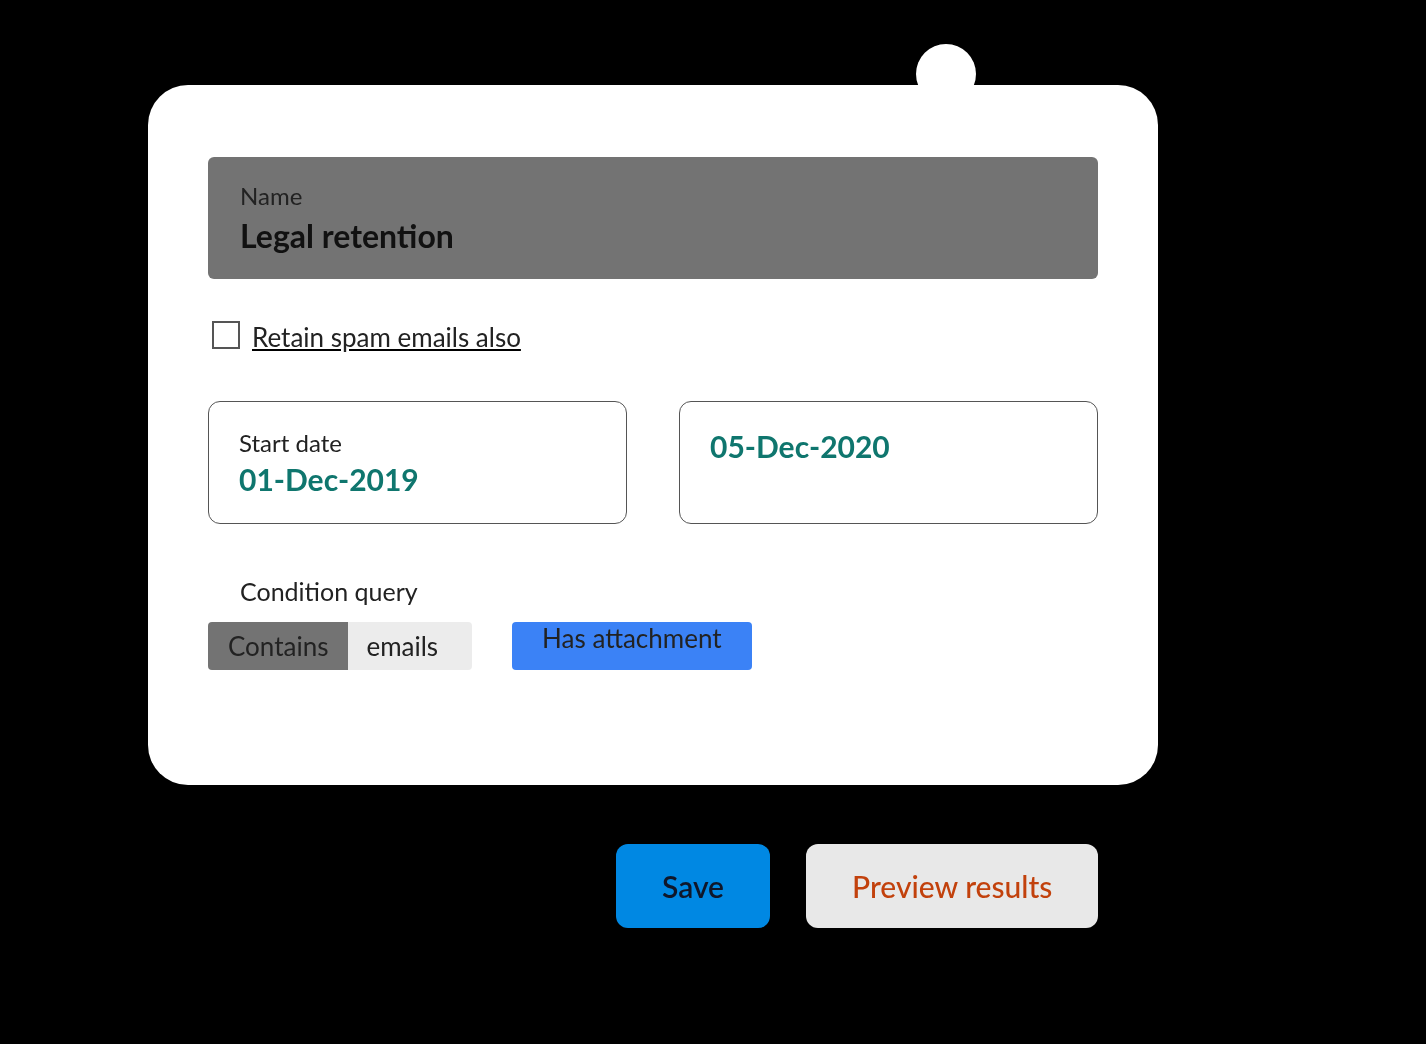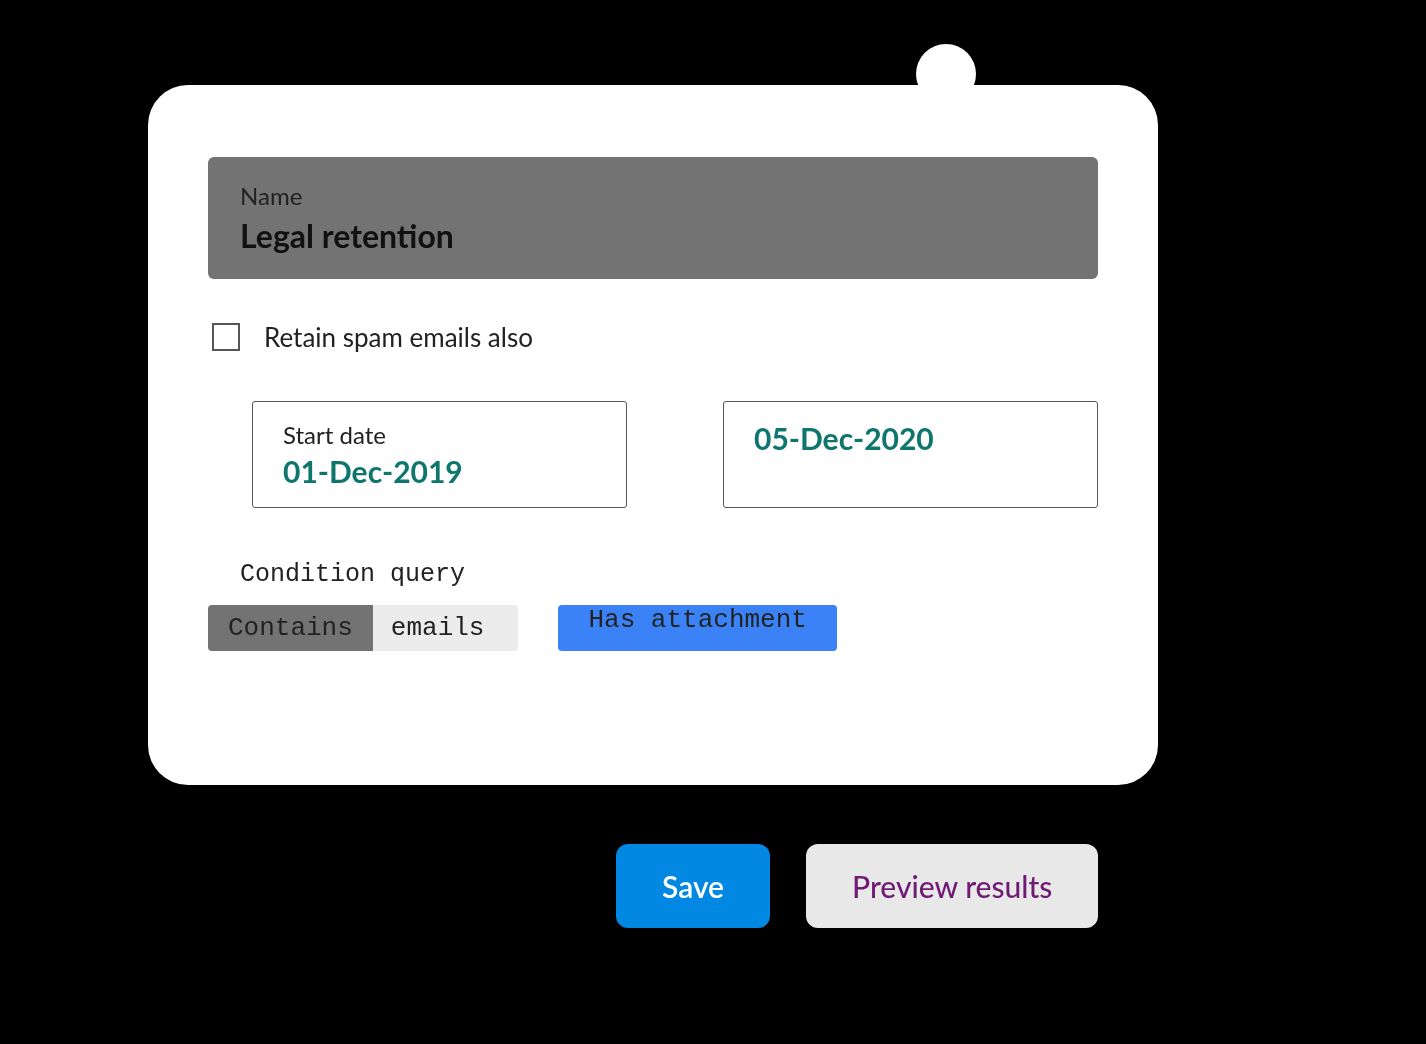--- a/index.html
+++ b/index.html
@@ -51,24 +51,25 @@
     }
     
     .name-value {
       font-size: 32px;
       font-weight: 700;
       color: #111;
     }
     
     .checkbox-row {
       display: flex;
-      align-items: center;
-      gap: 24px;
+      align-items: flex-start;
+      gap: 12px;
       margin-bottom: 48px;
       padding-left: 4px;
+      text-decoration: underline;
     }
     
     .checkbox {
       width: 28px;
       height: 28px;
       border: 2px solid #555;
       background: #fff;
       cursor: pointer;
       flex-shrink: 0;
     }
@@ -80,41 +81,39 @@
     
     .date-row {
       display: flex;
       gap: 52px;
       margin-bottom: 52px;
     }
     
     .date-field {
       flex: 1;
       border: 1.5px solid #555;
-      border-radius: 3px;
-      padding: 18px 30px;
+      border-radius: 12px;
+      padding: 26px 30px;
       cursor: pointer;
-      margin-left: 44px;
     }
     
     .date-label {
       font-size: 24px;
       color: #222;
       margin-bottom: 4px;
     }
     
     .date-value {
       font-size: 30px;
       font-weight: 700;
       color: #0f766e;
     }
     
     .condition-section {
       padding-left: 32px;
-      font-family: Liberation Mono, monospace;
     }
     
     .condition-label {
       font-size: 25px;
       color: #222;
       margin-bottom: 16px;
     }
     
     .chips-row {
       display: flex;
@@ -163,27 +162,27 @@
       border-radius: 12px;
       font-size: 30px;
       font-weight: 600;
       border: none;
       cursor: pointer;
       font-family: inherit;
     }
     
     .btn-primary {
       background: #0088e3;
-      color: #ffffff;
+      color: #0f172a;
       text-align: center;
     }
     
     .btn-secondary {
       background: #e8e8e8;
-      color: #701a75;
+      color: #c2410c;
       font-weight: 500;
     }
   </style>
 </head>
 <body>
 
 <div class="circle-decoration"></div>
 
 <div class="card">
 

